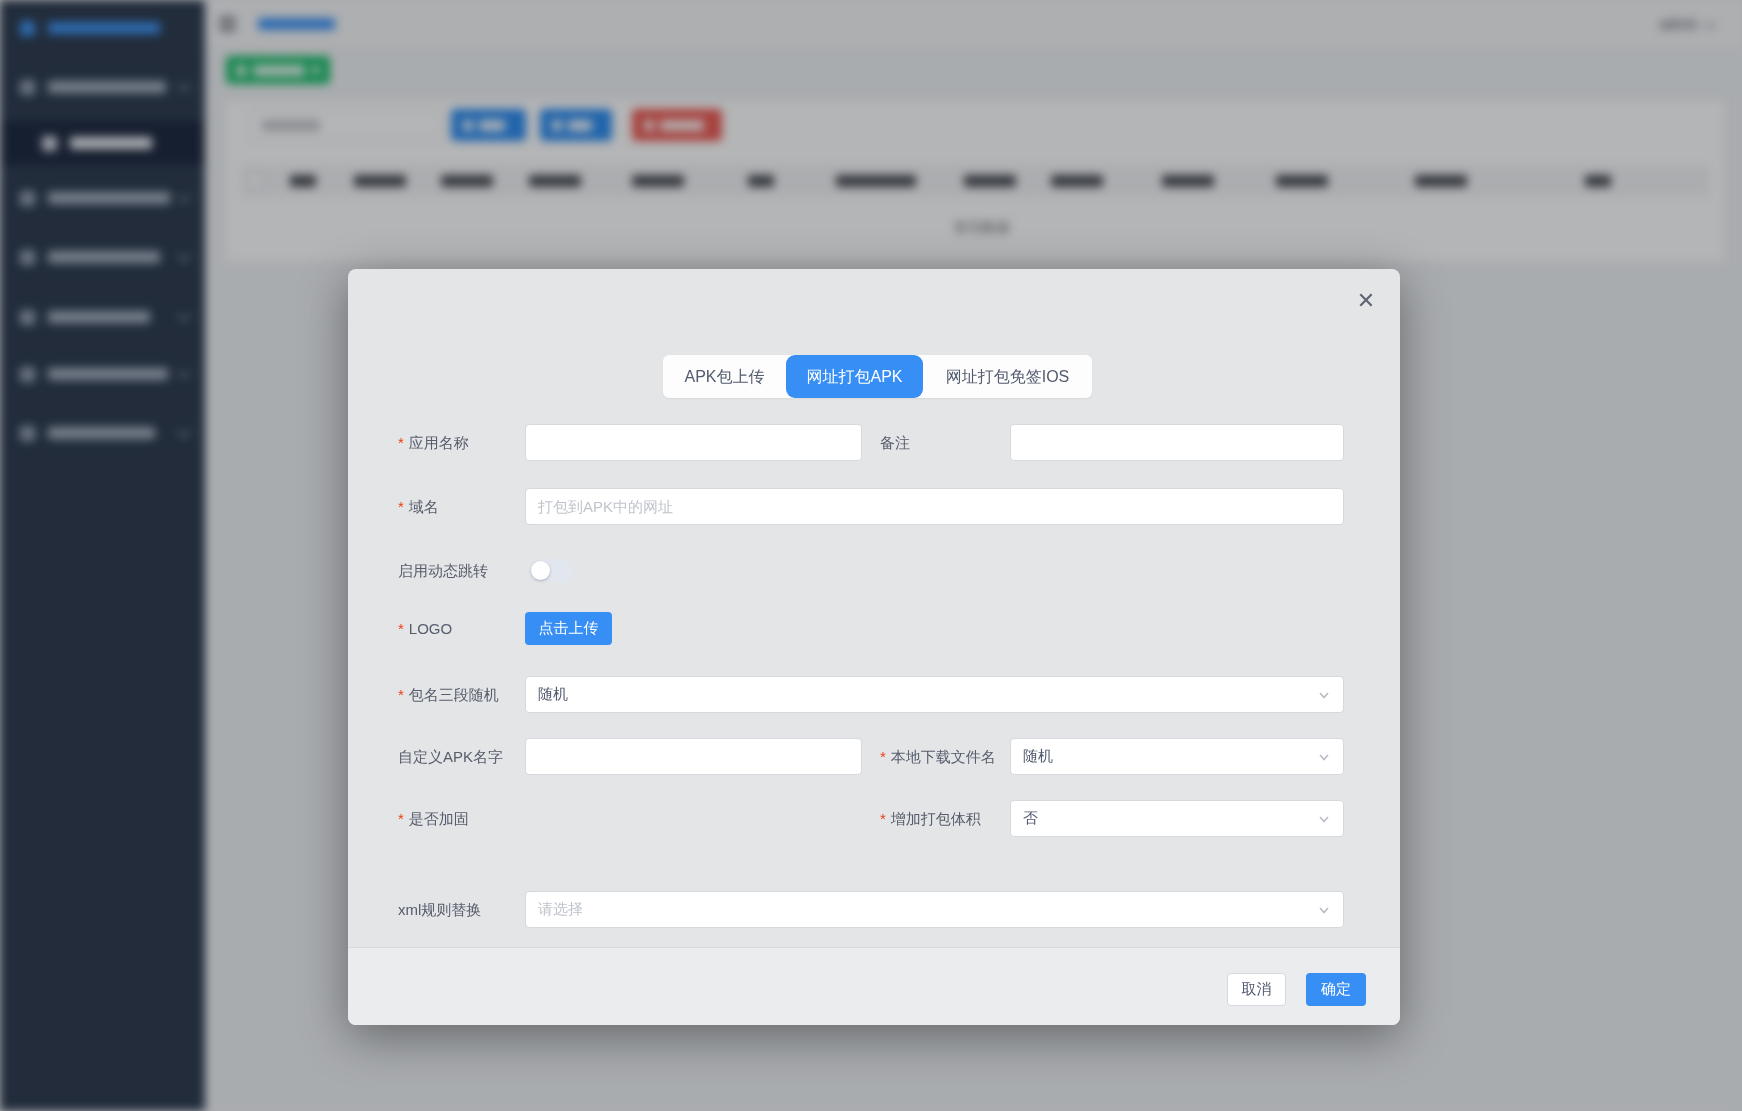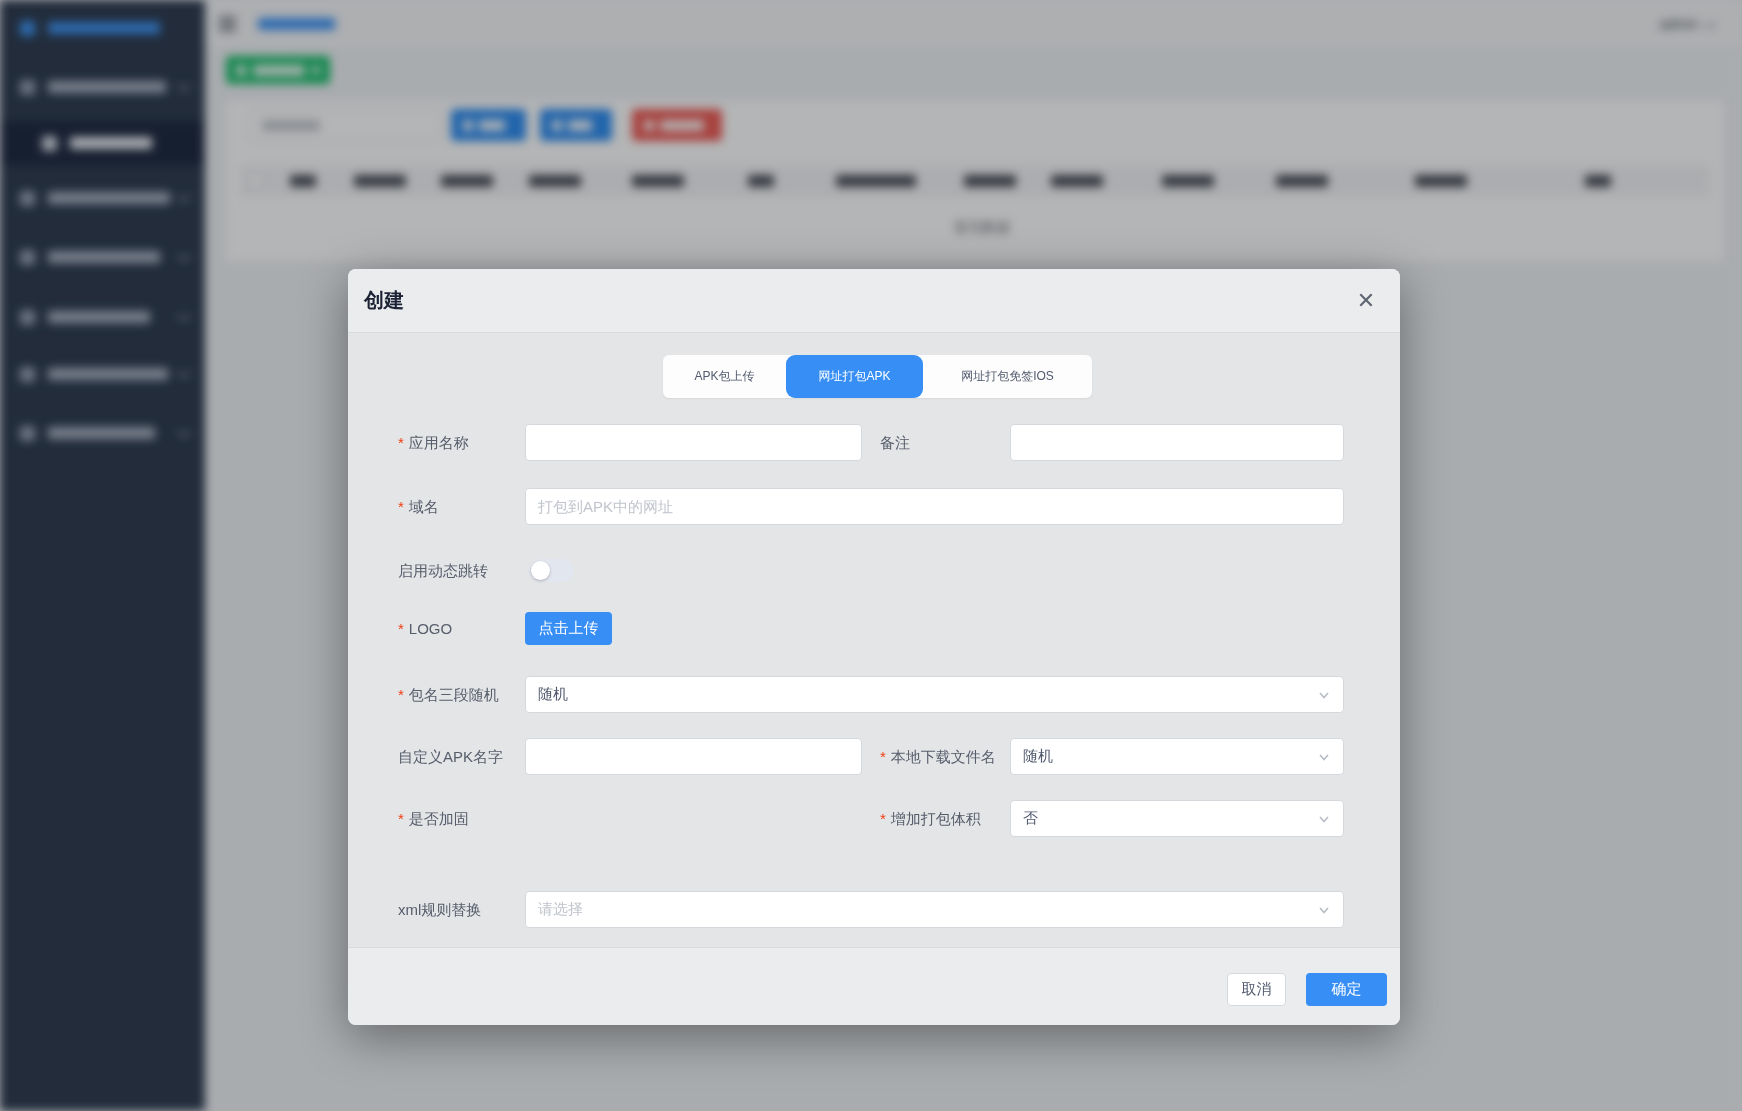--- a/index.html
+++ b/index.html
@@ -55,21 +55,21 @@
   .modal{position:absolute;left:348px;top:269px;width:1052px;height:756px;background:#e4e5e7;
          border-radius:8px;box-shadow:0 12px 48px rgba(0,0,0,.4);overflow:hidden;}
   .m-hd{position:absolute;left:0;top:0;right:0;height:64px;background:#ebecee;border-bottom:1px solid #d9dadc;
         display:flex;align-items:center;padding:0 16px;box-sizing:border-box;}
   .m-title{font-size:20px;font-weight:700;color:#1b2233;}
   .m-close{position:absolute;right:18px;top:16px;width:32px;height:32px;border:none;background:none;
            font-size:22px;font-weight:300;color:#5f6672;cursor:pointer;line-height:32px;text-align:center;padding:0;}
 
   .m-tabs{position:absolute;left:315px;top:86px;height:43px;display:flex;background:#fdfdfd;
           border-radius:6px;box-shadow:0 1px 2px rgba(0,0,0,.06);}
-  .m-tab{height:43px;line-height:43px;text-align:center;font-size:12px;color:#515a6e;cursor:pointer;}
+  .m-tab{height:43px;line-height:43px;text-align:center;font-size:16px;color:#515a6e;cursor:pointer;}
   .m-tab.active{background:#378ef5;color:#fff;border-radius:9px;}
 
   .row{position:absolute;left:50px;width:946px;height:37px;}
   .lb{position:absolute;left:0;top:0;height:37px;line-height:37px;font-size:15px;color:#565d6b;
       display:flex;gap:5px;white-space:nowrap;}
   .lb2{left:482px;}
   .req{color:#ed4014;font-size:15px;}
   .fld{position:absolute;top:0;box-sizing:border-box;height:37px;background:#fff;
        border:1px solid #d5d8dc;border-radius:4px;}
   .inp{padding:0 12px;font-size:15px;color:#515a6e;font-family:"Liberation Sans",sans-serif;outline:none;}
@@ -86,21 +86,21 @@
   .knob{position:absolute;left:2px;top:2px;width:19px;height:19px;border-radius:50%;background:#fff;
         box-shadow:0 1px 3px rgba(0,0,0,.25);}
 
   .upbtn{position:absolute;left:127px;top:2px;width:87px;height:33px;background:#378ef5;color:#fff;
          border:none;border-radius:4px;font-size:15px;cursor:pointer;font-family:"Liberation Sans",sans-serif;}
 
   .m-ft{position:absolute;left:0;right:0;bottom:0;height:77px;background:#ebecee;border-top:1px solid #d9dadc;}
   .btn{position:absolute;top:25px;height:33px;border-radius:4px;font-size:15px;cursor:pointer;
        font-family:"Liberation Sans",sans-serif;}
   .btn-cancel{left:879px;width:59px;background:#fff;border:1px solid #d5d8dc;color:#515a6e;}
-  .btn-ok{left:958px;width:81px;background:#378ef5;border:none;color:#fff;}
+  .btn-ok{left:958px;width:60px;background:#378ef5;border:none;color:#fff;}
   .chev{flex:0 0 auto;}
 </style>
 </head>
 <body>
 
 <div id="root">
 
   <div class="bgwrap">
     <div class="bg">
       <div class="bgin">
@@ -201,23 +201,20 @@
           <div class="nodata">暂无数据</div>
         </div>
 
       </div>
     </div>
     <div class="tint"></div>
   </div>
 
   <div class="modal">
 
-    <div class="m-hd">
-      <span class="m-title">创建</span>
-    </div>
     <button class="m-close">✕</button>
 
     <div class="m-tabs">
       <div class="m-tab" style="width:123px">APK包上传</div>
       <div class="m-tab active" style="width:137px">网址打包APK</div>
       <div class="m-tab" style="width:169px">网址打包免签IOS</div>
     </div>
 
     <div class="row" style="top:155px">
       <span class="lb">

